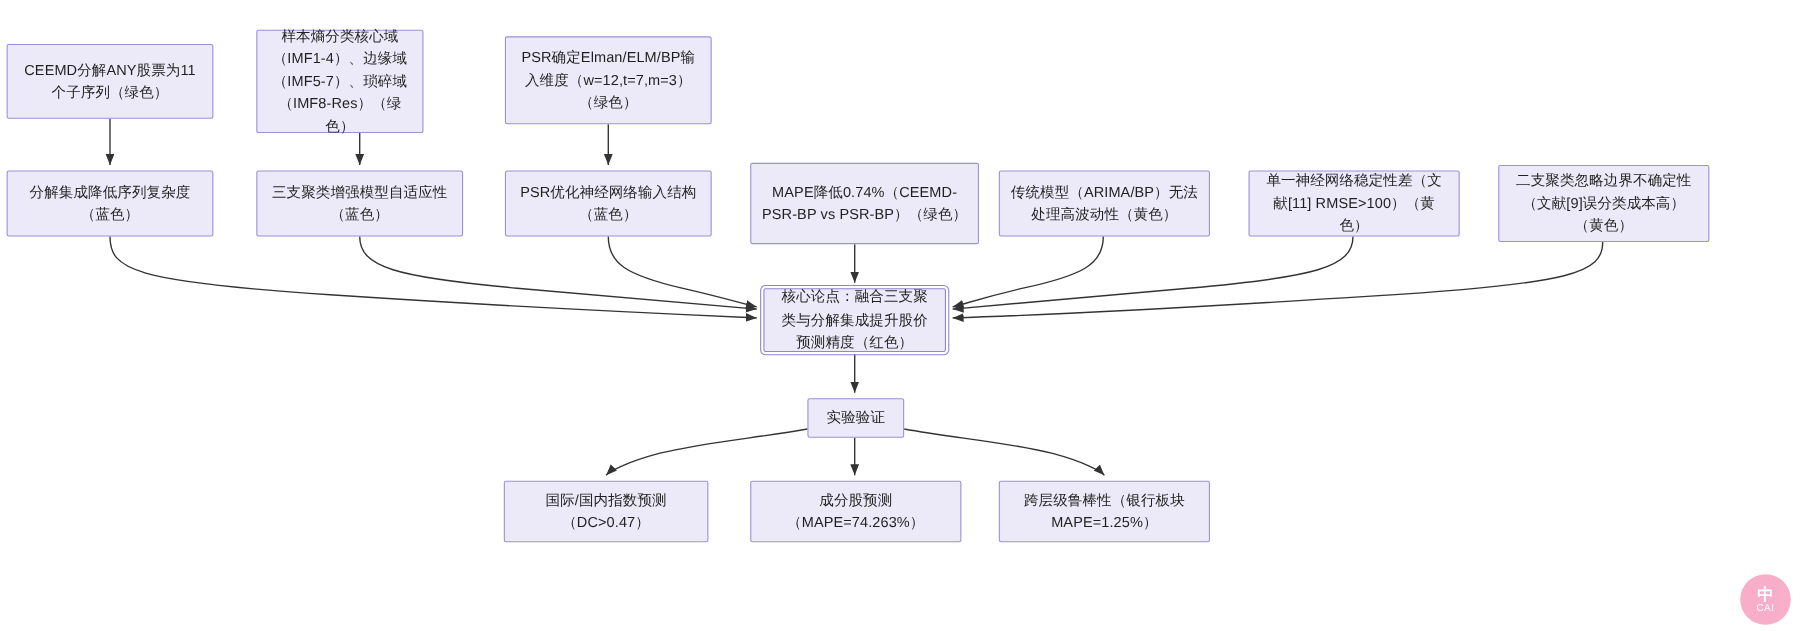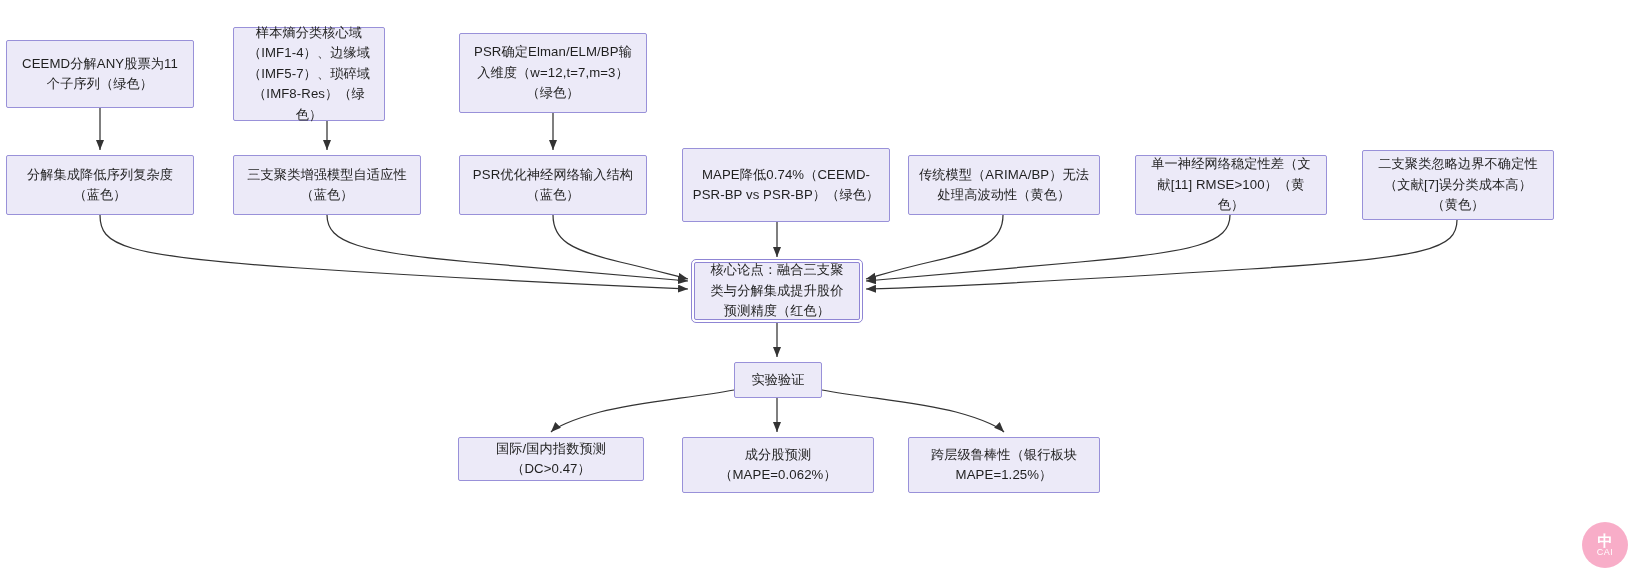--- a/index.html
+++ b/index.html
@@ -130,37 +130,37 @@
 
   <div class="node" style="left:908px; top:155px; width:192px; height:60px;">
     <span class="txt">传统模型（ARIMA/BP）无法处理高波动性（黄色）</span>
   </div>
 
   <div class="node" style="left:1135px; top:155px; width:192px; height:60px;">
     <span class="txt">单一神经网络稳定性差（文献[11] RMSE&gt;100）（黄色）</span>
   </div>
 
   <div class="node" style="left:1362px; top:150px; width:192px; height:70px;">
-    <span class="txt">二支聚类忽略边界不确定性（文献[7]误分类成本高）（黄色）</span>
+    <span class="txt">二支聚类忽略边界不确定性（文献[9]误分类成本高）（黄色）</span>
   </div>
 
   <div class="node core" style="left:694px; top:262px; width:166px; height:58px;">
     <span class="txt">核心论点：融合三支聚类与分解集成提升股价预测精度（红色）</span>
   </div>
 
   <div class="node" style="left:734px; top:362px; width:88px; height:36px;">
     <span class="txt">实验验证</span>
   </div>
 
-  <div class="node" style="left:458px; top:437px; width:186px; height:44px;">
+  <div class="node" style="left:458px; top:437px; width:186px; height:56px;">
     <span class="txt">国际/国内指数预测（DC&gt;0.47）</span>
   </div>
 
   <div class="node" style="left:682px; top:437px; width:192px; height:56px;">
-    <span class="txt">成分股预测（MAPE=0.062%）</span>
+    <span class="txt">成分股预测（MAPE=74.263%）</span>
   </div>
 
   <div class="node" style="left:908px; top:437px; width:192px; height:56px;">
     <span class="txt">跨层级鲁棒性（银行板块 MAPE=1.25%）</span>
   </div>
 
   <div class="watermark">
     <span class="wm-cn">中</span>
     <span class="wm-en">CAI</span>
   </div>

